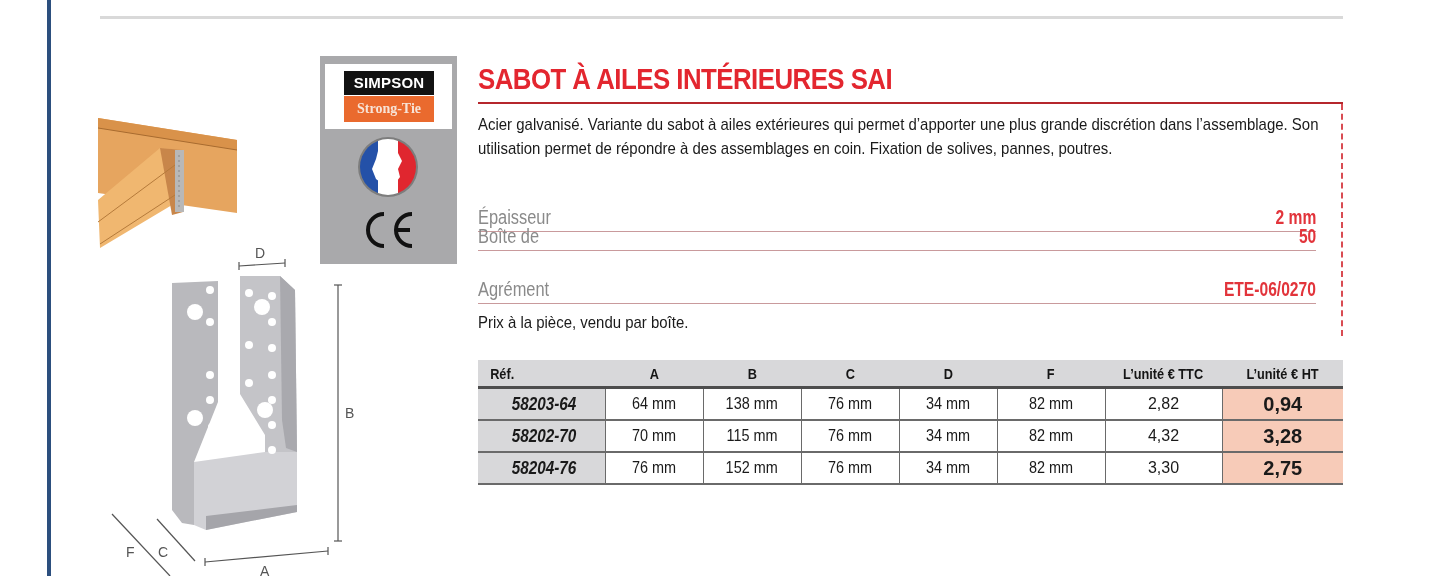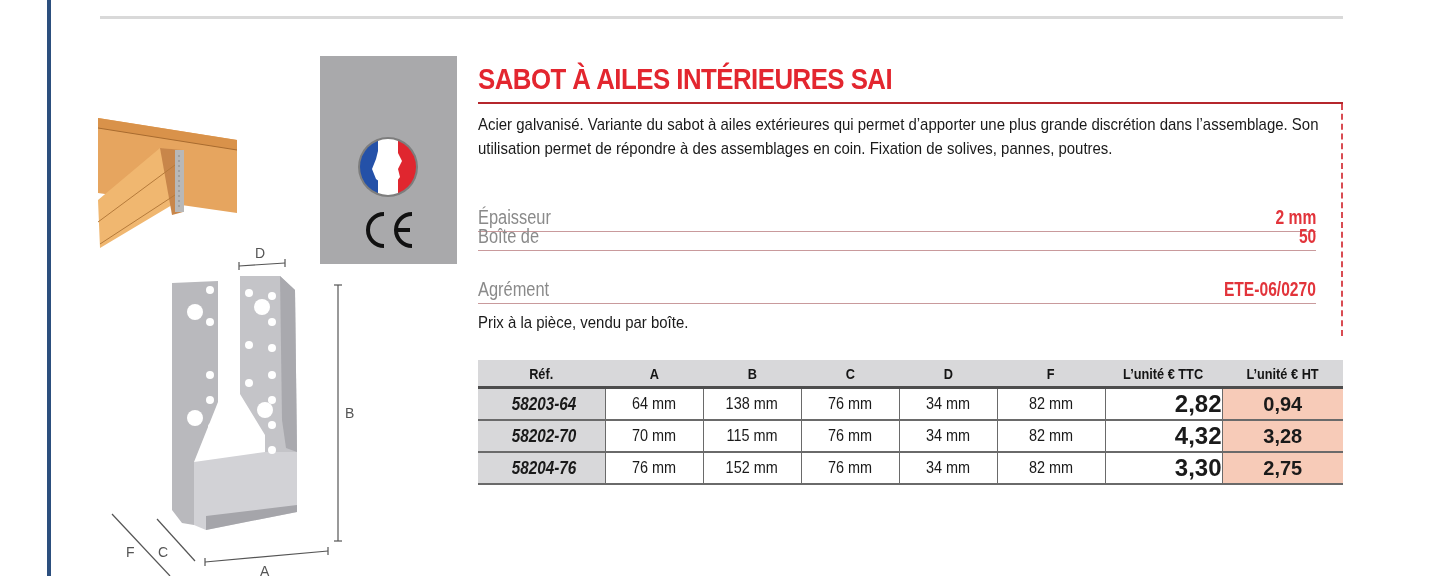--- a/index.html
+++ b/index.html
@@ -32,24 +32,24 @@
 
     .spec-row { position:absolute; left:478px; width:838px; height:30px; border-bottom:1px solid #c99a9c; }
     .spec-label { position:absolute; left:0; bottom:2px; font-size:20px; color:#8a8a8a; transform:scaleX(0.82); transform-origin:left bottom; white-space:nowrap; }
     .spec-value { position:absolute; right:0; bottom:2px; font-size:20px; font-weight:bold; color:#e2343b; transform:scaleX(0.78); transform-origin:right bottom; white-space:nowrap; }
 
     .price-note { position:absolute; left:478px; top:313px; font-size:17px; color:#1a1a1a; transform:scaleX(0.88); transform-origin:left top; white-space:nowrap; }
 
     
     .ptable { position:absolute; left:478px; top:360px; border-collapse:collapse; }
     .ptable th { background:#d8d8da; height:26px; font-size:15px; font-weight:bold; color:#151515; padding:0; border-bottom:3px solid #4d4d4d; }
-    .ptable th.ref-h { text-align:center; }
+    .ptable th.ref-h { text-align:left; padding-left:10px; }
     .ptable td { height:30px; padding:0; text-align:center; font-size:17px; color:#1a1a1a; border-bottom:2px solid #6a6a6a; border-left:1px solid #6a6a6a; background:#ffffff; }
     .ptable td.ref { background:#d8d8da; text-align:left; padding-left:28px; font-weight:bold; font-style:italic; font-size:18px; border-left:none; }
-    .ptable td.ttc { font-weight:bold; font-size:24px;text-align:right; }
+    .ptable td.ttc { font-weight:normal; font-size:16px; }
     .ptable td.ht { font-weight:bold; font-size:20px; background:#f7cbb8; }
     .cond { display:inline-block; transform:scaleX(0.85); }
   </style>
 </head>
 <body>
 
 <div class="left-bar"></div>
 <div class="top-rule"></div>
 
 <svg class="illus" viewBox="60 100 300 476" width="300" height="476">
@@ -110,20 +110,24 @@
   <g font-family="Liberation Sans, sans-serif" font-size="14" fill="#555">
     <text x="255" y="258">D</text>
     <text x="345" y="418">B</text>
     <text x="260" y="576">A</text>
     <text x="158" y="557">C</text>
     <text x="126" y="557">F</text>
   </g>
 </svg>
 
 <div class="brand-panel">
+  <div class="brand-logo">
+    <div class="brand-simpson">SIMPSON</div>
+    <div class="brand-strongtie">Strong-Tie</div>
+  </div>
   <svg class="fr-badge" viewBox="0 0 64 64">
     <defs>
         <clipPath id="cc">
           <circle cx="32" cy="32" r="28"></circle>
         </clipPath>
       </defs>
     <circle cx="32" cy="32" r="30" fill="#7d7d7d"></circle>
     <g clip-path="url(#cc)">
       <rect x="0" y="0" width="22" height="64" fill="#2451a8"></rect>
       <rect x="22" y="0" width="20" height="64" fill="#ffffff"></rect>

